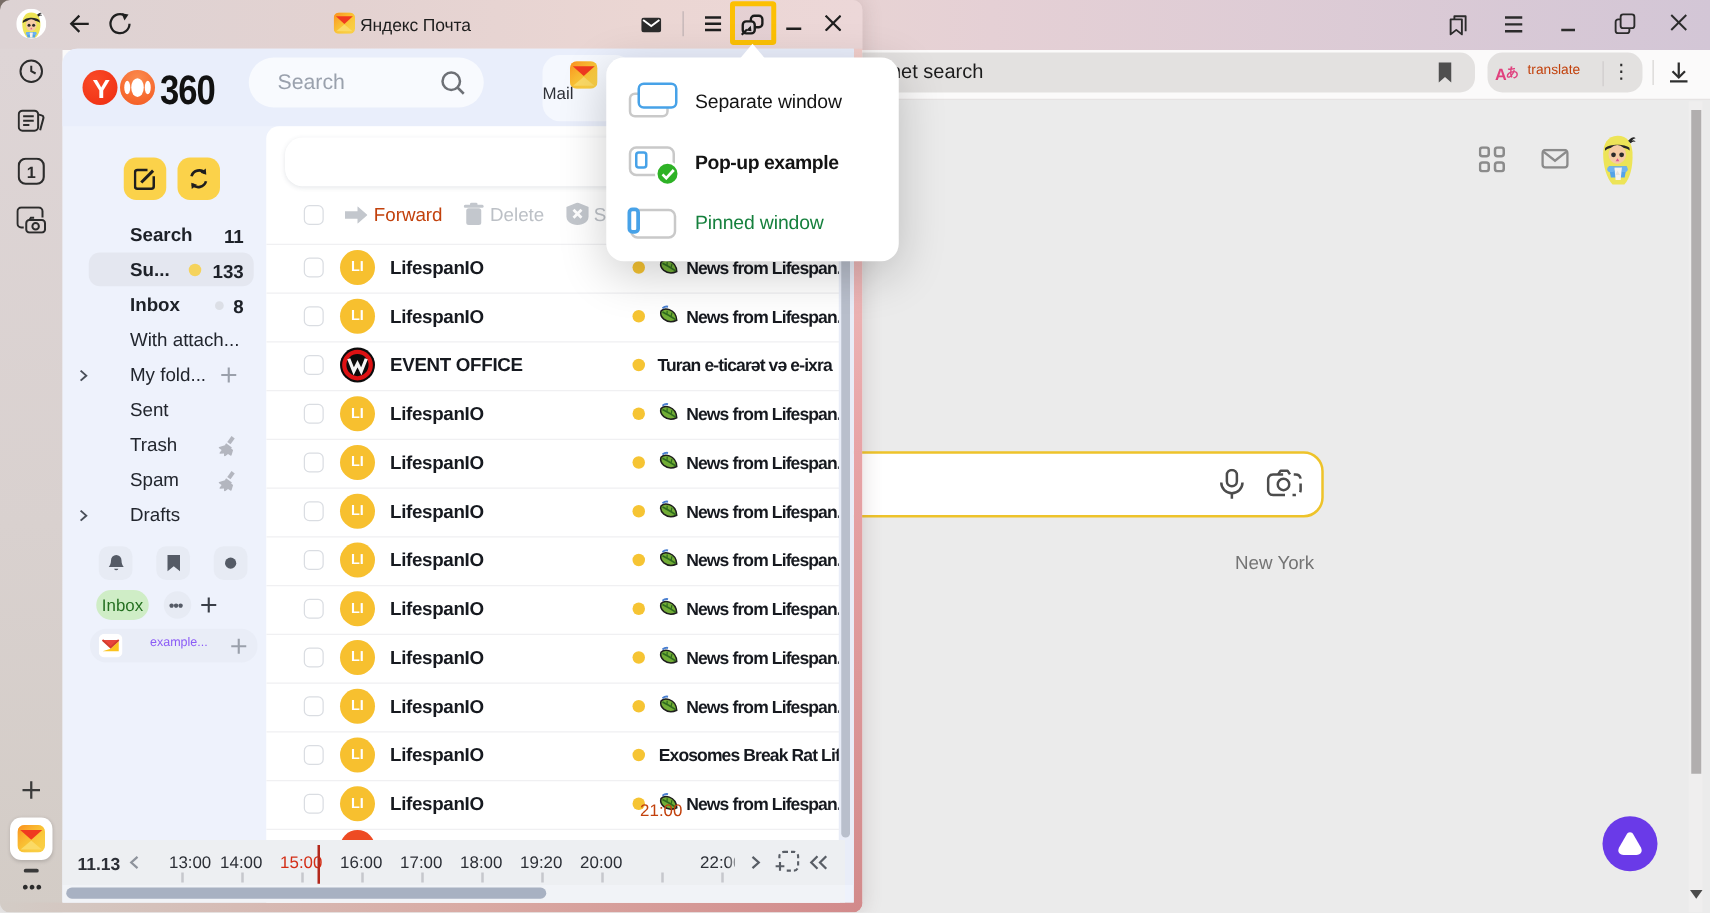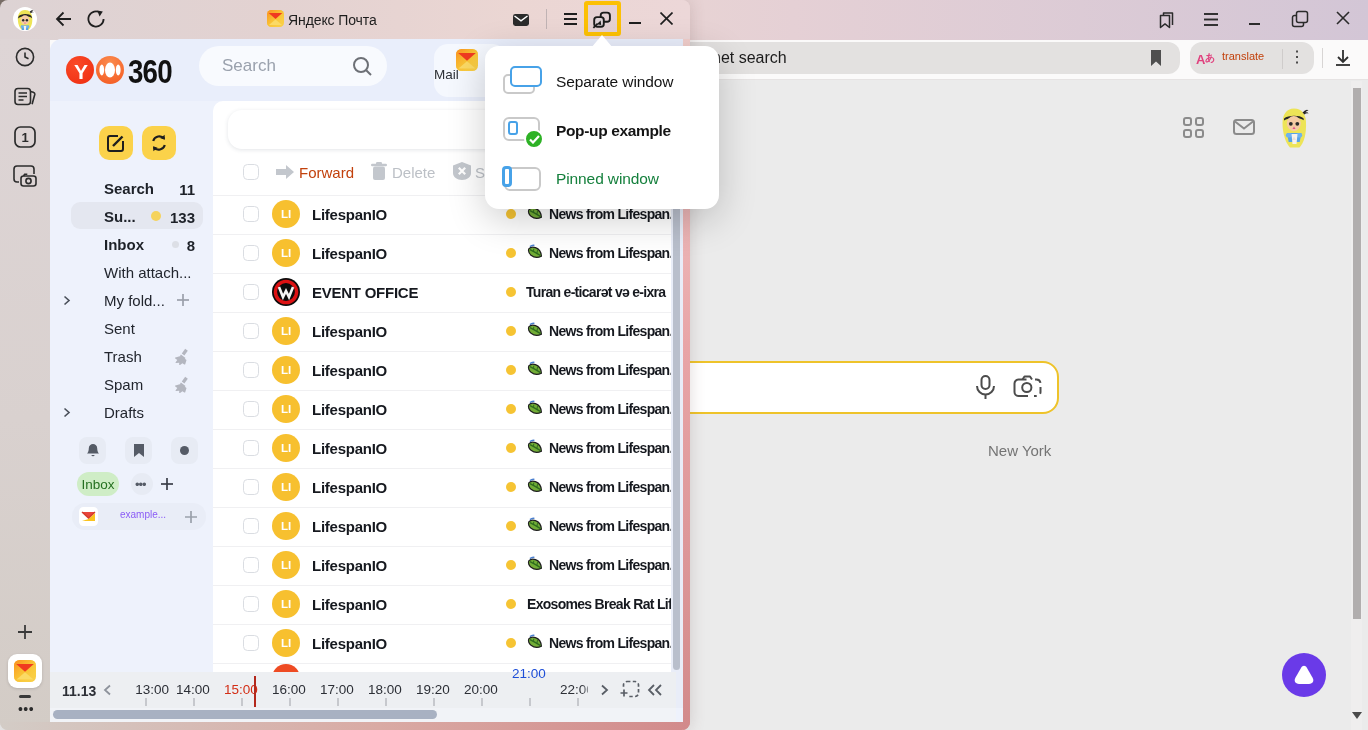--- a/index.html
+++ b/index.html
@@ -471,21 +471,21 @@
 <div class="abs" style="left:265px;top:682px;width:48px;text-align:center;font-size:13.5px;color:#2c2f36;">16:00</div>
 <div class="abs" style="left:289px;top:698px;width:1.5px;height:8px;background:#c6c8cd;"></div>
 <div class="abs" style="left:313px;top:682px;width:48px;text-align:center;font-size:13.5px;color:#2c2f36;">17:00</div>
 <div class="abs" style="left:337px;top:698px;width:1.5px;height:8px;background:#c6c8cd;"></div>
 <div class="abs" style="left:361px;top:682px;width:48px;text-align:center;font-size:13.5px;color:#2c2f36;">18:00</div>
 <div class="abs" style="left:385px;top:698px;width:1.5px;height:8px;background:#c6c8cd;"></div>
 <div class="abs" style="left:409px;top:682px;width:48px;text-align:center;font-size:13.5px;color:#2c2f36;">19:20</div>
 <div class="abs" style="left:433px;top:698px;width:1.5px;height:8px;background:#c6c8cd;"></div>
 <div class="abs" style="left:457px;top:682px;width:48px;text-align:center;font-size:13.5px;color:#2c2f36;">20:00</div>
 <div class="abs" style="left:481px;top:698px;width:1.5px;height:8px;background:#c6c8cd;"></div>
-<div class="abs" style="left:505px;top:666px;width:48px;text-align:center;font-size:13.5px;color:#1d4ed8;">21:00</div>
+<div class="abs" style="left:505px;top:641px;width:48px;text-align:center;font-size:13.5px;color:#c2410c;">21:00</div>
 <div class="abs" style="left:529px;top:698px;width:1.5px;height:8px;background:#c6c8cd;"></div>
 <div class="abs" style="left:553px;top:682px;width:48px;text-align:center;font-size:13.5px;color:#2c2f36;">22:00</div>
 <div class="abs" style="left:577px;top:698px;width:1.5px;height:8px;background:#c6c8cd;"></div>
 <div class="abs" style="left:254px;top:676px;width:1.6px;height:31px;background:#b3281c;"></div>
 <div class="abs" style="left:581px;top:672px;width:24px;height:36px;background:linear-gradient(90deg,rgba(237,239,242,0),#edeff2 55%);"></div>
 <div class="abs" style="left:588px;top:672px;width:14px;height:36px;background:#edeff2;"></div>
 <svg class="abs" style="left:600px;top:684px" width="9" height="12" viewBox="0 0 9 12">
       <path d="M2 1.5 L7 6 L2 10.5" fill="none" stroke="#595e66" stroke-width="1.8"></path>
     </svg>
 <svg class="abs" style="left:619px;top:680px" width="21" height="19" viewBox="0 0 21 19">

